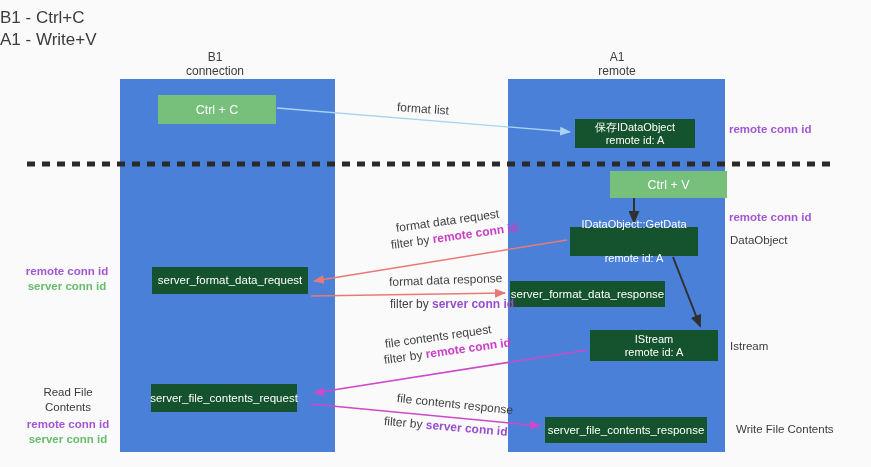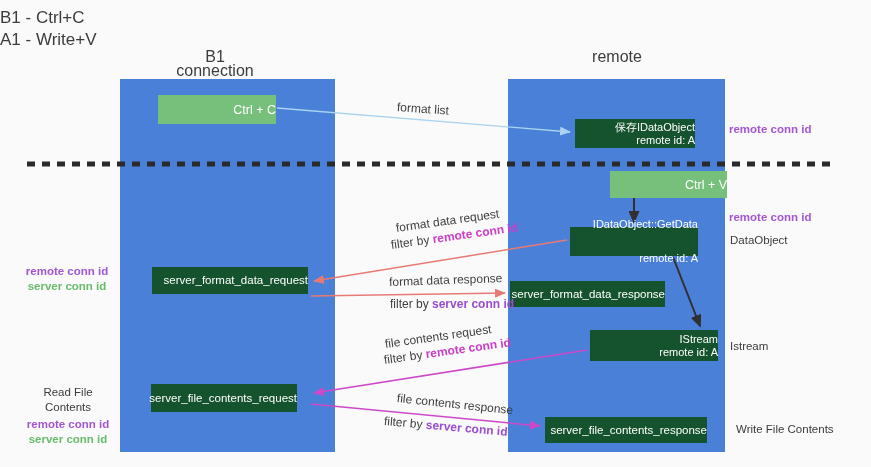--- a/index.html
+++ b/index.html
@@ -3,26 +3,26 @@
 <meta charset="utf-8">
 <style>
   html,body{margin:0;padding:0;background:#fafafa;}
   .canvas{position:relative;width:871px;height:467px;background:#fafafa;
           font-family:"Liberation Sans",sans-serif;overflow:hidden;}
   .title{position:absolute;left:0;right:0;top:7px;
          font-size:17px;line-height:22px;color:#3c3c3c;z-index:5;}
   .lane{position:absolute;top:79px;height:373px;background:#4a80d8;z-index:1;}
   .lane.left{left:120px;width:215px;}
   .lane.right{left:508px;width:217px;}
-  .lane-header{position:absolute;top:50px;font-size:16px;line-height:14px;
+  .lane-header{position:absolute;top:50px;font-size:12px;line-height:14px;
                text-align:center;color:#3c3c3c;z-index:5;}
   .lane-header.left{left:153px;width:124px;}
   .lane-header.right{left:555px;width:124px;}
   .overlay{position:absolute;left:0;top:0;z-index:2;pointer-events:none;}
-  .box{position:absolute;display:flex;flex-direction:column;align-items:flex-end;
+  .box{position:absolute;display:flex;flex-direction:column;align-items:center;
        justify-content:center;text-align:center;color:#fff;z-index:3;white-space:nowrap;}
   .box.green{background:#76c07c;font-size:12.5px;}
   .box.orange{background:#14532d;font-size:11px;line-height:13px;}
   .box.orange.single{font-size:11.5px;}
   .alabel{position:absolute;font-size:12px;color:#3f3f3f;white-space:nowrap;
           z-index:4;transform-origin:left center;}
   .em-magenta{color:#cb3ec8;font-weight:bold;}
   .em-purple{color:#9a4ecf;font-weight:bold;}
   .note{position:absolute;font-size:11.5px;color:#3b3b3b;white-space:nowrap;z-index:4;}
   .note.bp{font-weight:bold;color:#a356d2;}
@@ -39,20 +39,21 @@
   <div class="title">
     <div>B1 - Ctrl+C</div>
     <div>A1 - Write+V</div>
   </div>
 
   <div class="lane-header left">
     <div>B1</div>
     <div>connection</div>
   </div>
   <div class="lane-header right">
+    <div>A1</div>
     <div>remote</div>
   </div>
 
   <div class="lane left"></div>
   <div class="lane right"></div>
 
   <svg class="overlay" width="871" height="467">
     <defs>
       <marker id="mBlue" markerUnits="userSpaceOnUse" markerWidth="11" markerHeight="9" refX="10" refY="4.5" orient="auto">
           <path d="M0,0 L11,4.5 L0,9 Z" fill="#a9d3f0"></path>

